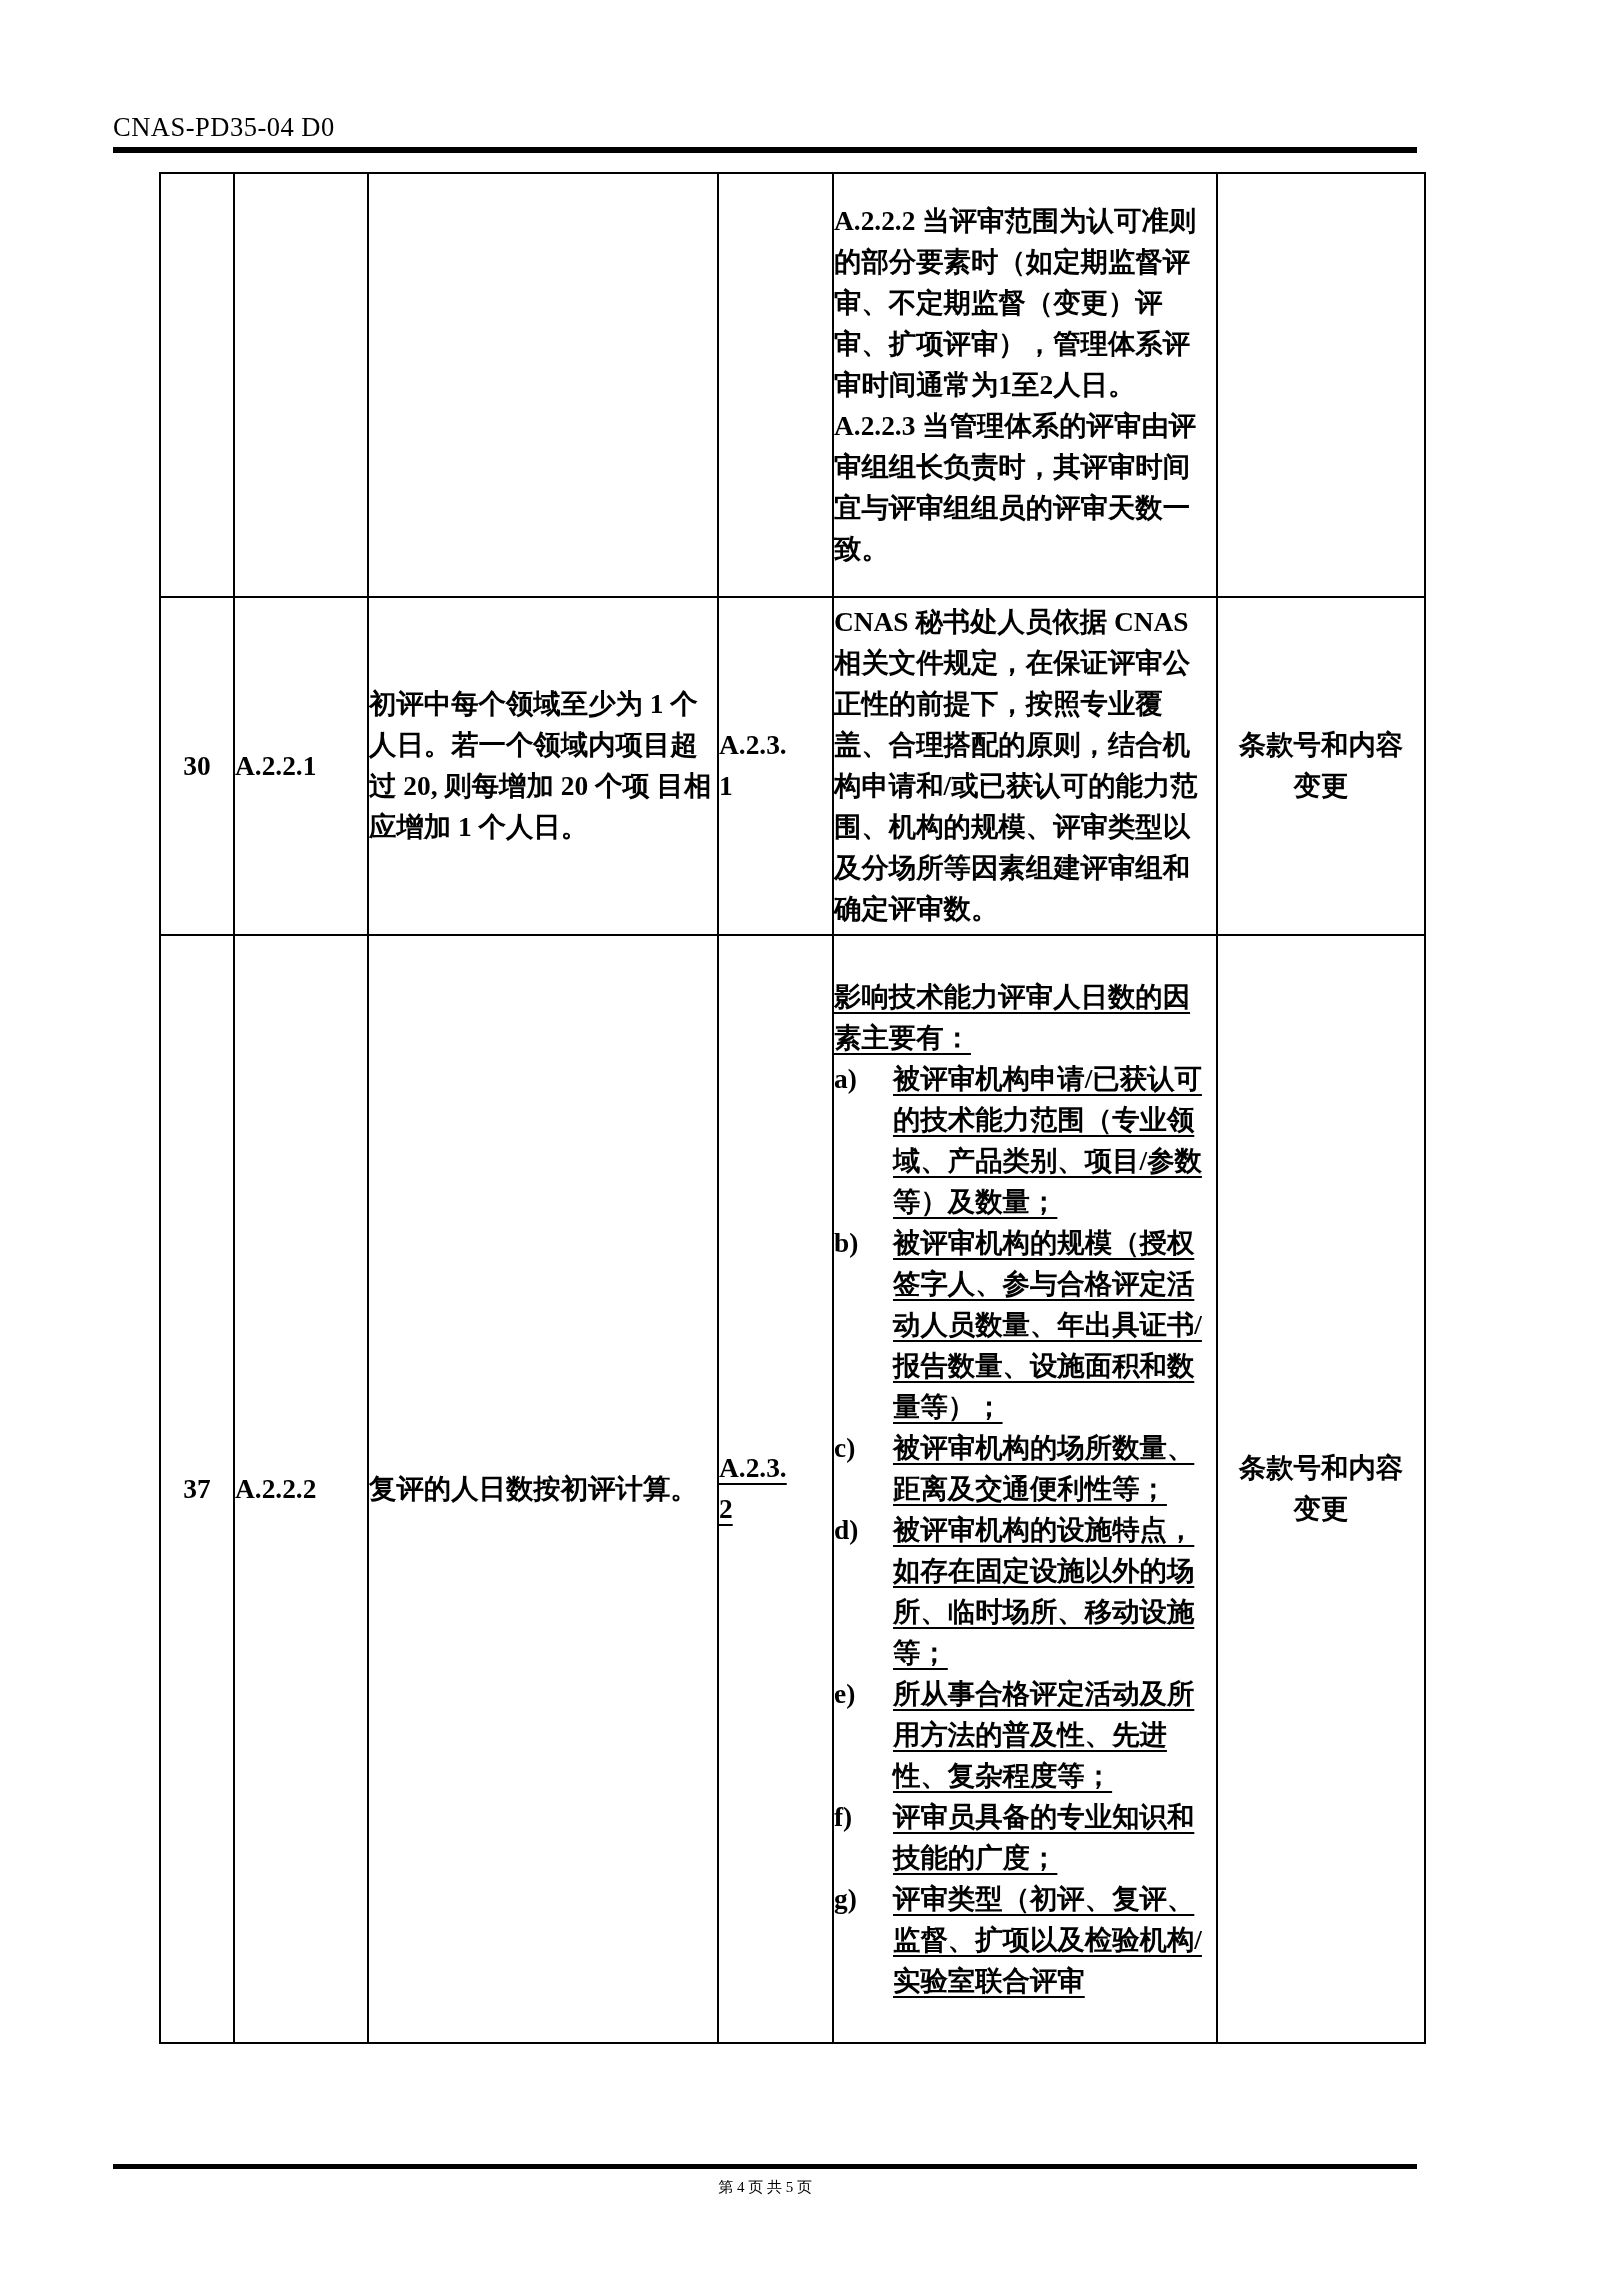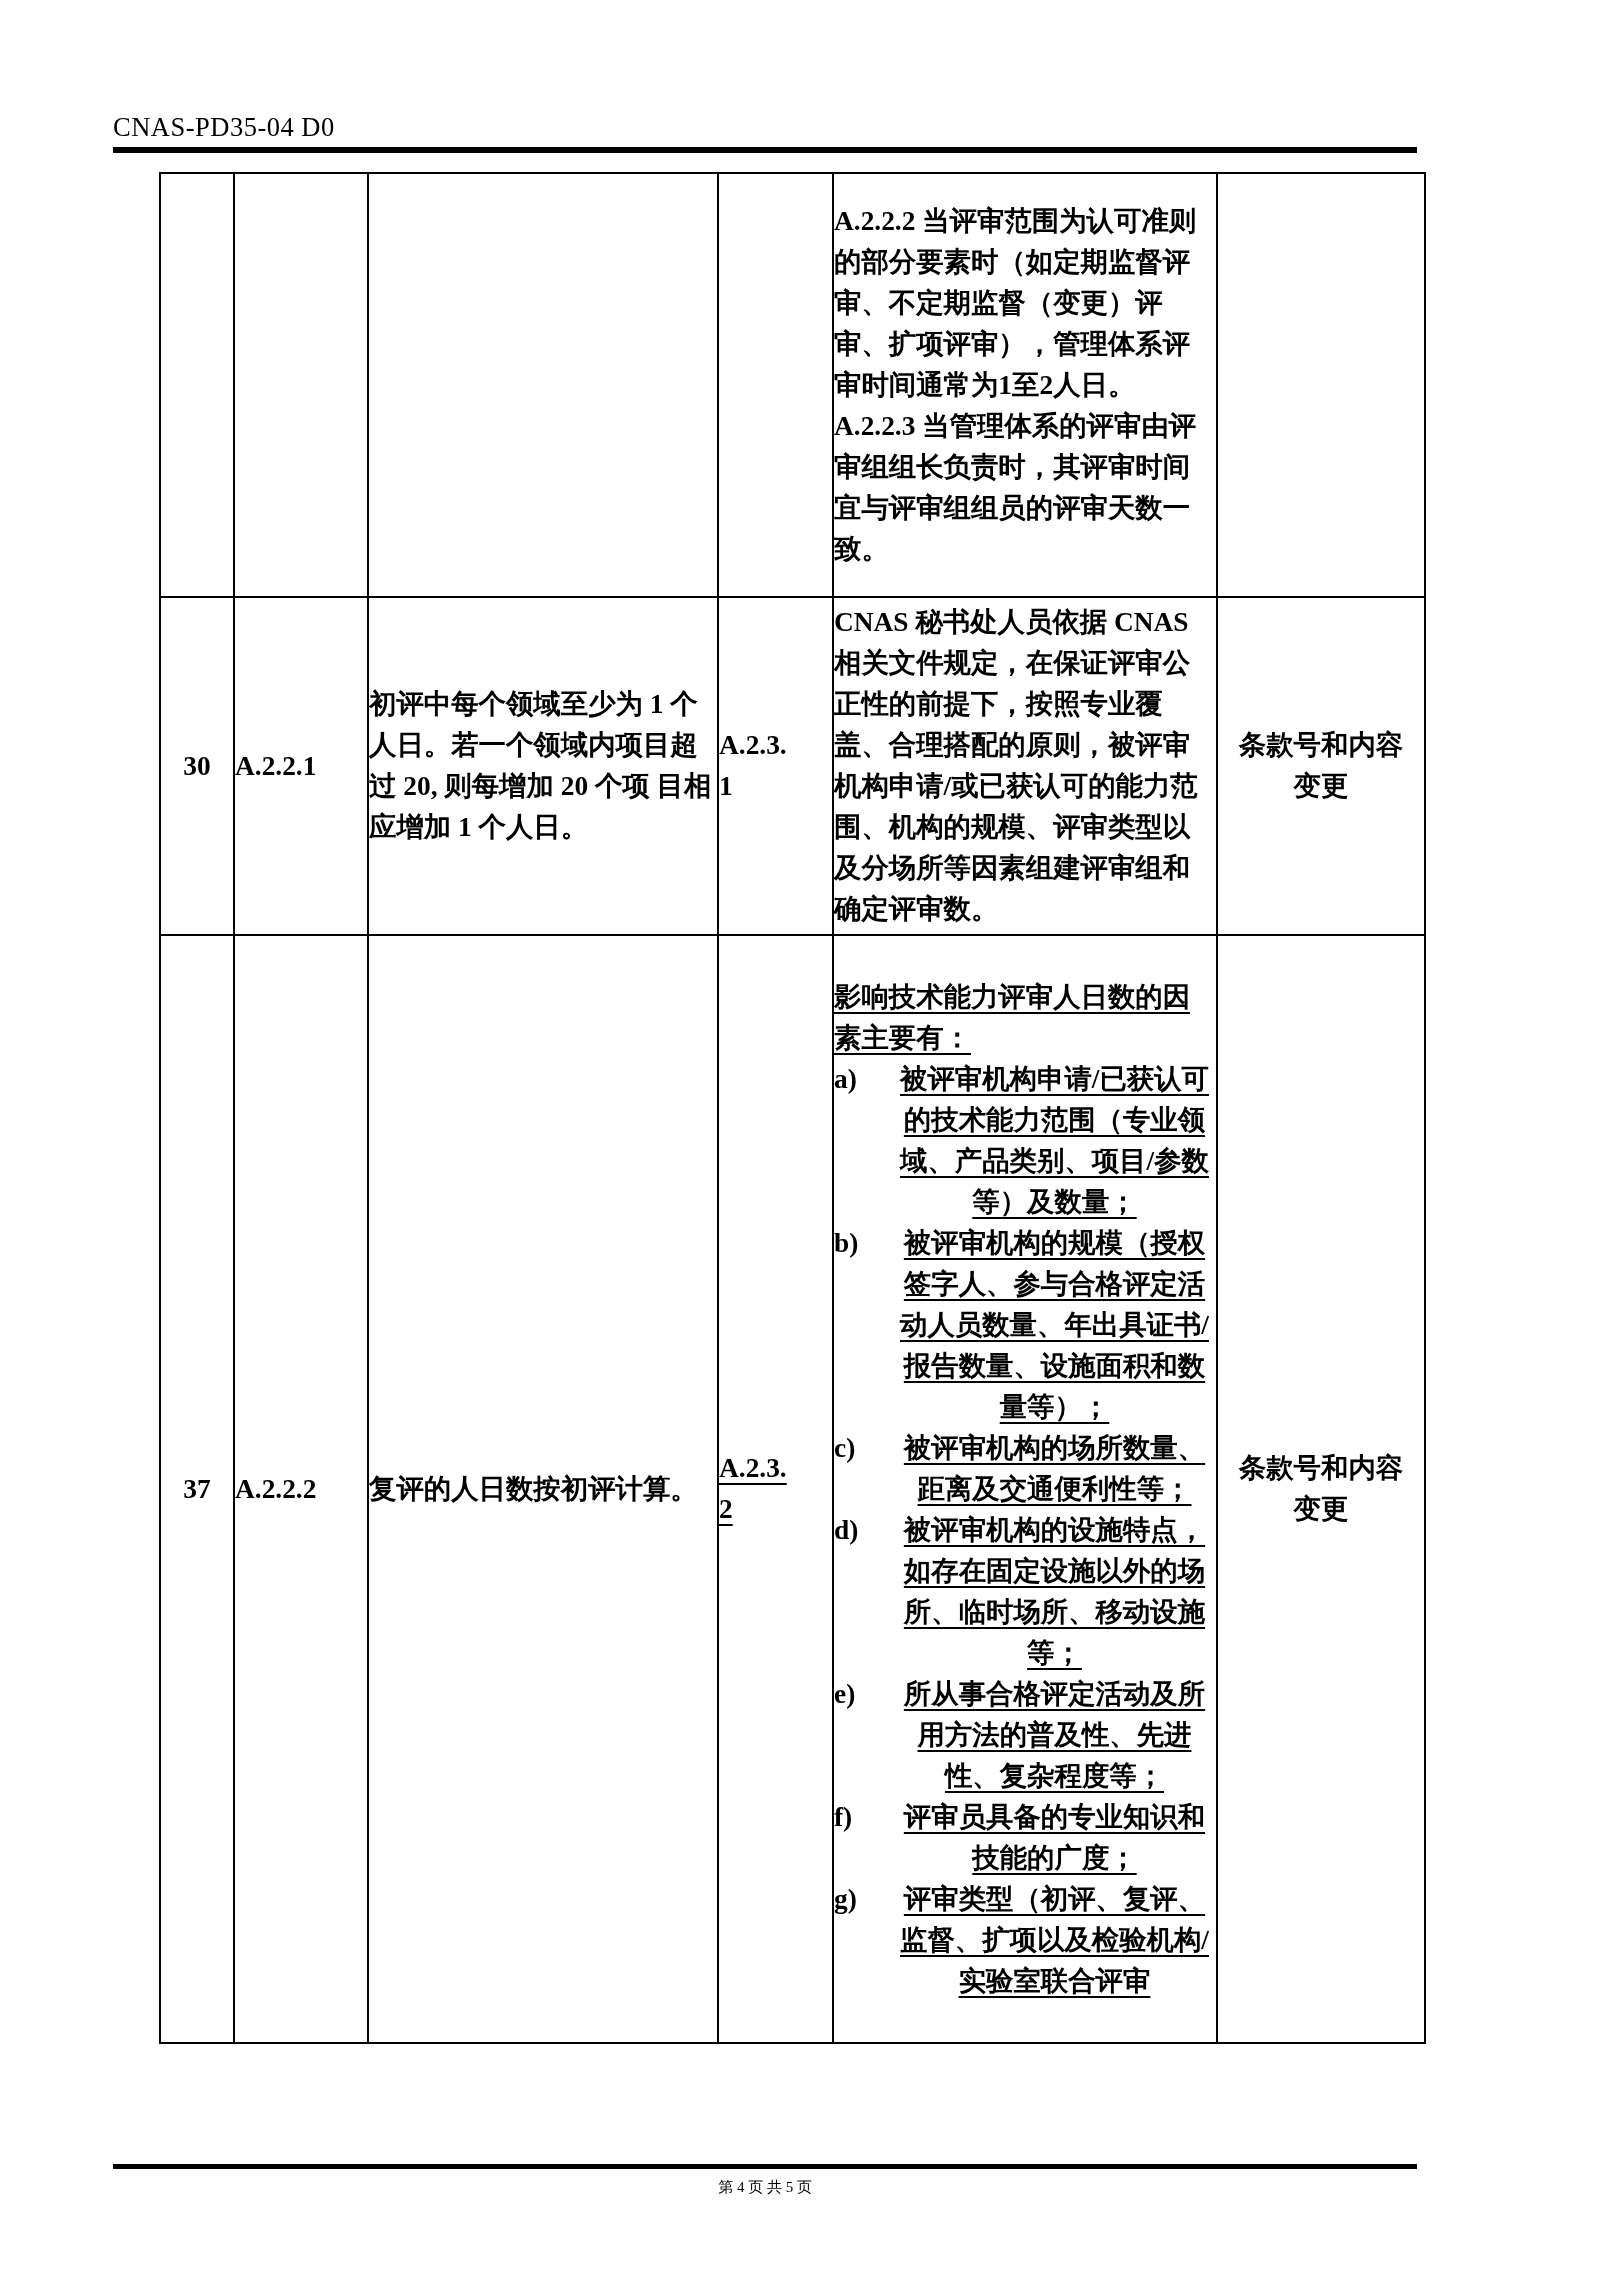--- a/index.html
+++ b/index.html
@@ -52,21 +52,21 @@
   .v-top { vertical-align: top; }
   .pre { white-space: pre-line; }
   .u {
     text-decoration: underline;
     text-decoration-thickness: 2px;
     text-underline-offset: 5.9px;
   }
   .intro { margin-bottom: 0; }
   .li { display: flex; align-items: flex-start; }
   .li-label { flex: 0 0 59px; width: 59px; }
-  .li-text { flex: 1 1 auto; text-align: center; }
+  .li-text { flex: 1 1 auto; }
   .footer-rule {
     position: absolute;
     top: 2164px; left: 113px; width: 1304px; height: 4.9px;
     background: #000000;
   }
   .footer-text {
     position: absolute;
     top: 2178px; left: 113px; width: 1304px;
     text-align: center;
     font-size: 15px;
@@ -100,21 +100,21 @@
         <td class="c-change"></td>
       </tr>
 
 
       <tr class="r-30">
         <td class="c-num">30</td>
         <td class="c-clause">A.2.2.1</td>
         <td class="c-content v-top pre">初评中每个领域至少为 1 个人日。若一个领域内项目超过 20, 则每增加 20 个项 目相应增加 1 个人日。</td>
         <td class="c-clause pre">A.2.3.
 1</td>
-        <td class="c-content v-top pre">CNAS 秘书处人员依据 CNAS 相关文件规定，在保证评审公正性的前提下，按照专业覆盖、合理搭配的原则，被评审机构申请/或已获认可的能力范围、机构的规模、评审类型以及分场所等因素组建评审组和确定评审数。</td>
+        <td class="c-content v-top pre">CNAS 秘书处人员依据 CNAS 相关文件规定，在保证评审公正性的前提下，按照专业覆盖、合理搭配的原则，结合机构申请和/或已获认可的能力范围、机构的规模、评审类型以及分场所等因素组建评审组和确定评审数。</td>
         <td class="c-change">条款号和内容
 变更</td>
       </tr>
 
       <tr class="r-31">
         <td class="c-num">37</td>
         <td class="c-clause">A.2.2.2</td>
         <td class="c-content">复评的人日数按初评计算。</td>
         <td class="c-clause pre u">A.2.3.
 2</td>

